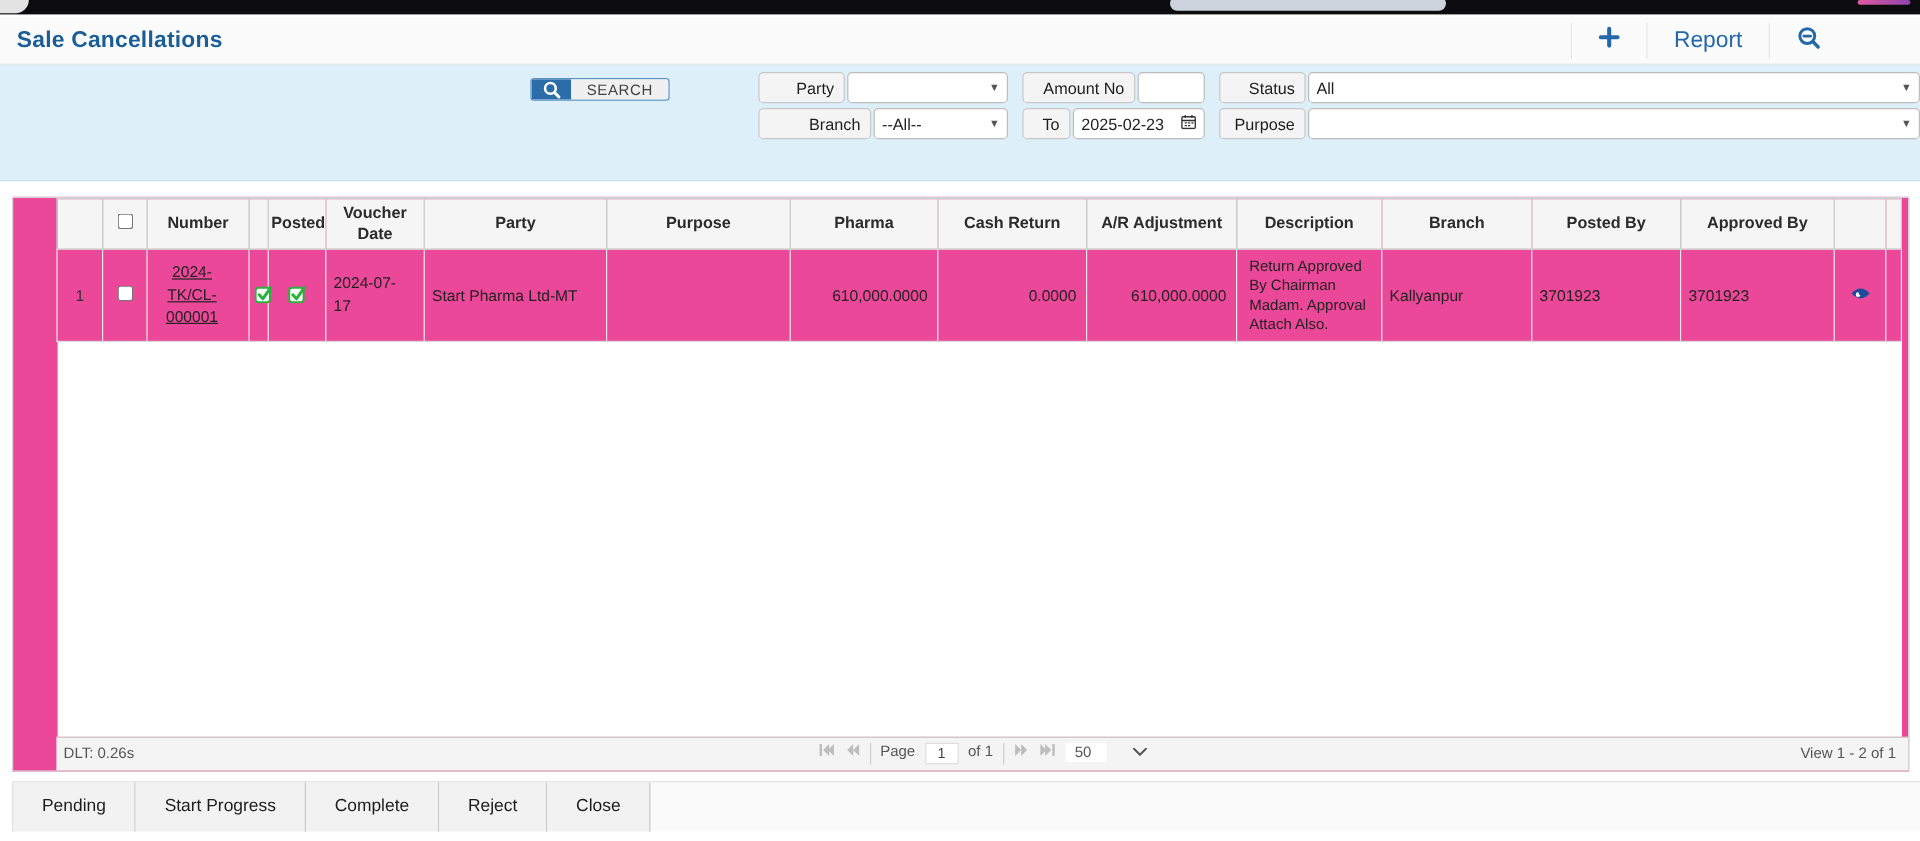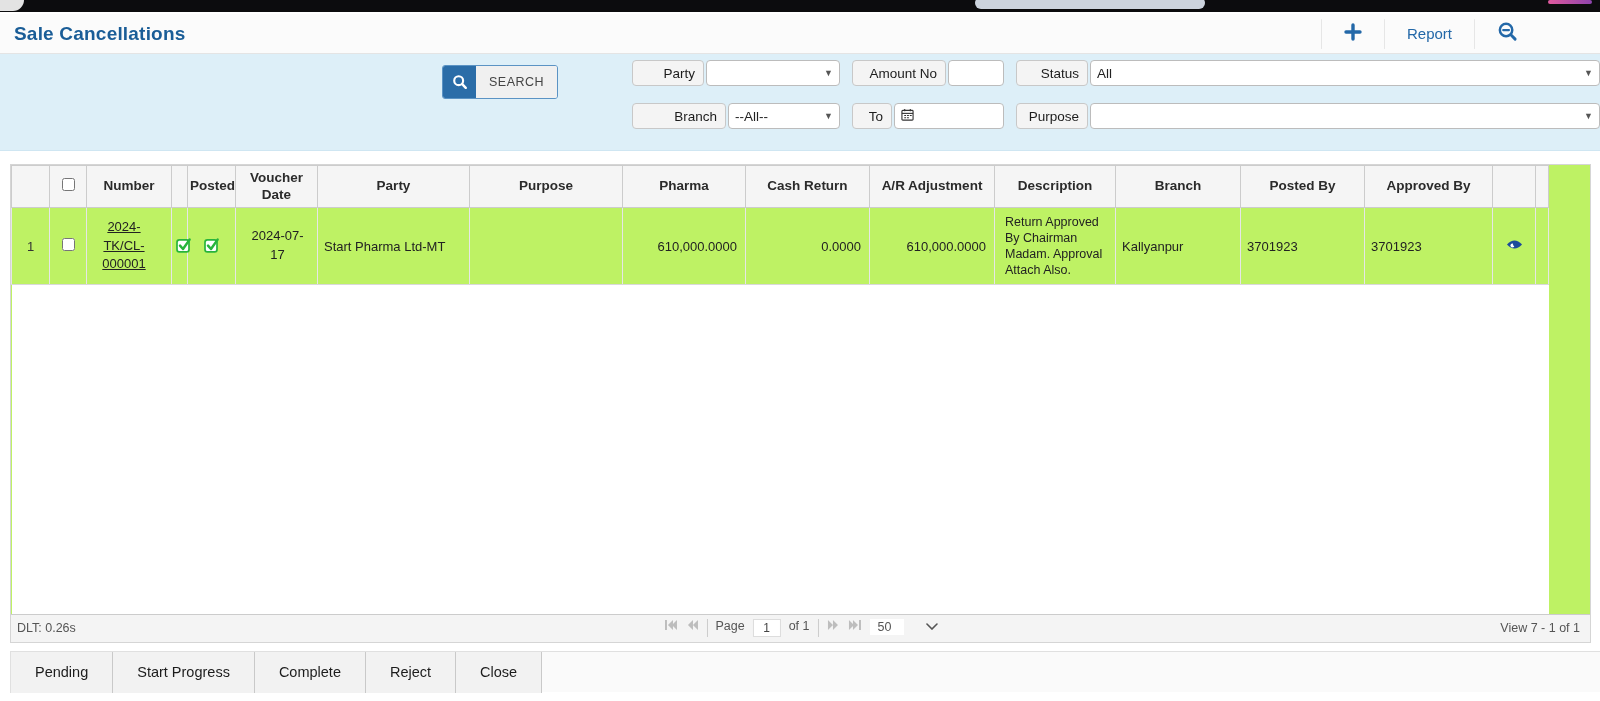--- a/index.html
+++ b/index.html
@@ -16,47 +16,47 @@
     border-radius:2px; background:linear-gradient(90deg,#e05a9e,#8e44ad); }
 
   
   .titlebar { height:42px; background:#fbfbfb; display:flex; align-items:center;
     border-top:2px solid #fff; border-bottom:1px solid #e4e4e4; }
   .page-title { margin-left:14px; font-size:19px; font-weight:700; color:#1a5d97; letter-spacing:0.2px; }
   .titlebar .spacer { flex:1; }
   .tb-divider { width:1px; height:30px; background:#e6e6e6; border-radius:2px; }
   .tb-btn { display:flex; align-items:center; justify-content:center; padding:0 22px;
     height:40px; cursor:pointer; color:#2368a8; }
-  .tb-btn.report { font-size:15px; }
+  .tb-btn.report { font-size:19px; }
   .titlebar .right-pad { width:60px; }
 
   
   .filters { background:#ddeff8; border-bottom:1px solid #cfe6f2; padding:6px 0 8px; height:97px; }
   .filter-grid { display:grid; margin-left:412px;
     grid-template-columns:208px 208px 152px auto; column-gap:12px; row-gap:4px; }
   .field { display:flex; height:26px; }
   .flabel { background:#f4f4f4; border:1px solid #c8c8c8; border-radius:4px; color:#1c1c1c;
     font-size:13.5px; display:flex; align-items:center; justify-content:flex-end;
     padding:0 8px; margin-right:2px; white-space:nowrap; }
   .w72 { width:72px; } .w94 { width:94px; } .w40 { width:40px; }
   .control { background:#fff; border:1px solid #bcbcbc; border-radius:4px; flex:1;
     display:flex; align-items:center; font-size:13.5px; padding:0 6px; position:relative; }
   .control .val { flex:1; white-space:nowrap; overflow:hidden; }
   .caret { font-size:9px; color:#555; margin-left:4px; }
   .control input { border:none; outline:none; width:100%; height:100%; font-size:13.5px;
     font-family:inherit; background:transparent; }
-  .search-btn { margin-left:30px; margin-top:5px; height:34px; width:116px; display:flex;
+  .search-btn { margin-left:30px; margin-top:5px; height:19px; width:116px; display:flex;
     border:1px solid #5b93c4; border-radius:3px; overflow:hidden; cursor:pointer; }
   .search-btn .ico { width:33px; background:#2b6da8; display:flex; align-items:center; justify-content:center; }
   .search-btn .lbl { flex:1; background:#f0f0f0; color:#444; font-size:12.5px;
     display:flex; align-items:center; justify-content:center; letter-spacing:0.5px; }
 
   
   .grid-wrap { margin:13px 0 0 10px; width:1581px; border:1px solid #d5d5d5;
-    background:#bef264; }
+    background:#ec4899;padding-left:36px; }
   table.grid { border-collapse:collapse; table-layout:fixed; width:1537px; font-size:13px; }
   .grid th { background:#f5f5f5; border:1px solid #ccc; font-size:13.5px; font-weight:700;
     color:#2b2b2b; height:42px; text-align:center; padding:2px; line-height:1.2; }
   .grid td { vertical-align:middle; }
   tr.data-row { height:73px; }
   tr.data-row td { border-left:1px solid #e6e6e6; border-right:1px solid #e6e6e6;
     border-bottom:1px solid #d9d9d9; padding:2px 4px; }
   td.c { text-align:center; } td.r { text-align:right; padding-right:8px !important; }
   a.num-link { color:#222; text-decoration:underline; display:inline-block; max-width:56px;
     overflow-wrap:break-word; line-height:1.45;text-align:center; }
@@ -160,20 +160,21 @@
     <div class="field">
       <div class="flabel w94">Branch</div>
       <div class="control">
         <span class="val">--All--</span>
         <span class="caret">▼</span>
       </div>
     </div>
     <div class="field">
       <div class="flabel w40">To</div>
       <div class="control">
+        <span class="val">2025-02-23</span>
         <span>
           <svg width="13" height="13" viewBox="0 0 14 14">
               <rect x="1" y="2.5" width="12" height="10.5" rx="1" fill="none" stroke="#333" stroke-width="1.2"></rect>
               <path d="M1 5.8h12" stroke="#333" stroke-width="1.2"></path>
               <path d="M4 1v2.5M10 1v2.5" stroke="#333" stroke-width="1.2"></path>
               <path d="M3.5 8h2M6.5 8h2M9.5 8h2M3.5 10.5h2M6.5 10.5h2" stroke="#333" stroke-width="1.1"></path>
             </svg>
         </span>
       </div>
     </div>
@@ -247,21 +248,21 @@
           </span>
         </td>
         <td class="c">
           <span>
             <svg width="16" height="16" viewBox="0 0 16 16">
                 <rect x="1" y="2.8" width="12" height="12" rx="2.4" fill="#fff" stroke="#28b43c" stroke-width="1.7"></rect>
                 <path d="M4 8.6l3 3.4L13.6 2.6" stroke="#28b43c" stroke-width="2.5" fill="none" stroke-linecap="round" stroke-linejoin="round"></path>
               </svg>
           </span>
         </td>
-        <td style="padding-left:6px;text-align:center;">
+        <td style="padding-left:6px;">
           <span class="vdate">2024-07-17</span>
         </td>
         <td style="padding-left:6px;">Start Pharma Ltd-MT</td>
         <td></td>
         <td class="r">610,000.0000</td>
         <td class="r">0.0000</td>
         <td class="r">610,000.0000</td>
         <td>
             <div class="desc">Return Approved By Chairman Madam. Approval Attach Also.</div>
           </td>
@@ -315,21 +316,21 @@
             <path d="M12 1v10" stroke="#bdbdbd" stroke-width="2"></path>
           </svg>
       </span>
       <span class="size-box">50</span>
       <span class="chev">
         <svg width="12" height="7" viewBox="0 0 12 7">
             <path d="M1 1l5 5 5-5" stroke="#555" stroke-width="1.6" fill="none" stroke-linecap="round"></path>
           </svg>
       </span>
     </div>
-    <span class="viewinfo">View 7 - 1 of 1</span>
+    <span class="viewinfo">View 1 - 2 of 1</span>
   </div>
 </div>
 
 <div class="tabbar">
   <div class="tab">Pending</div>
   <div class="tab">Start Progress</div>
   <div class="tab">Complete</div>
   <div class="tab">Reject</div>
   <div class="tab">Close</div>
 </div>

